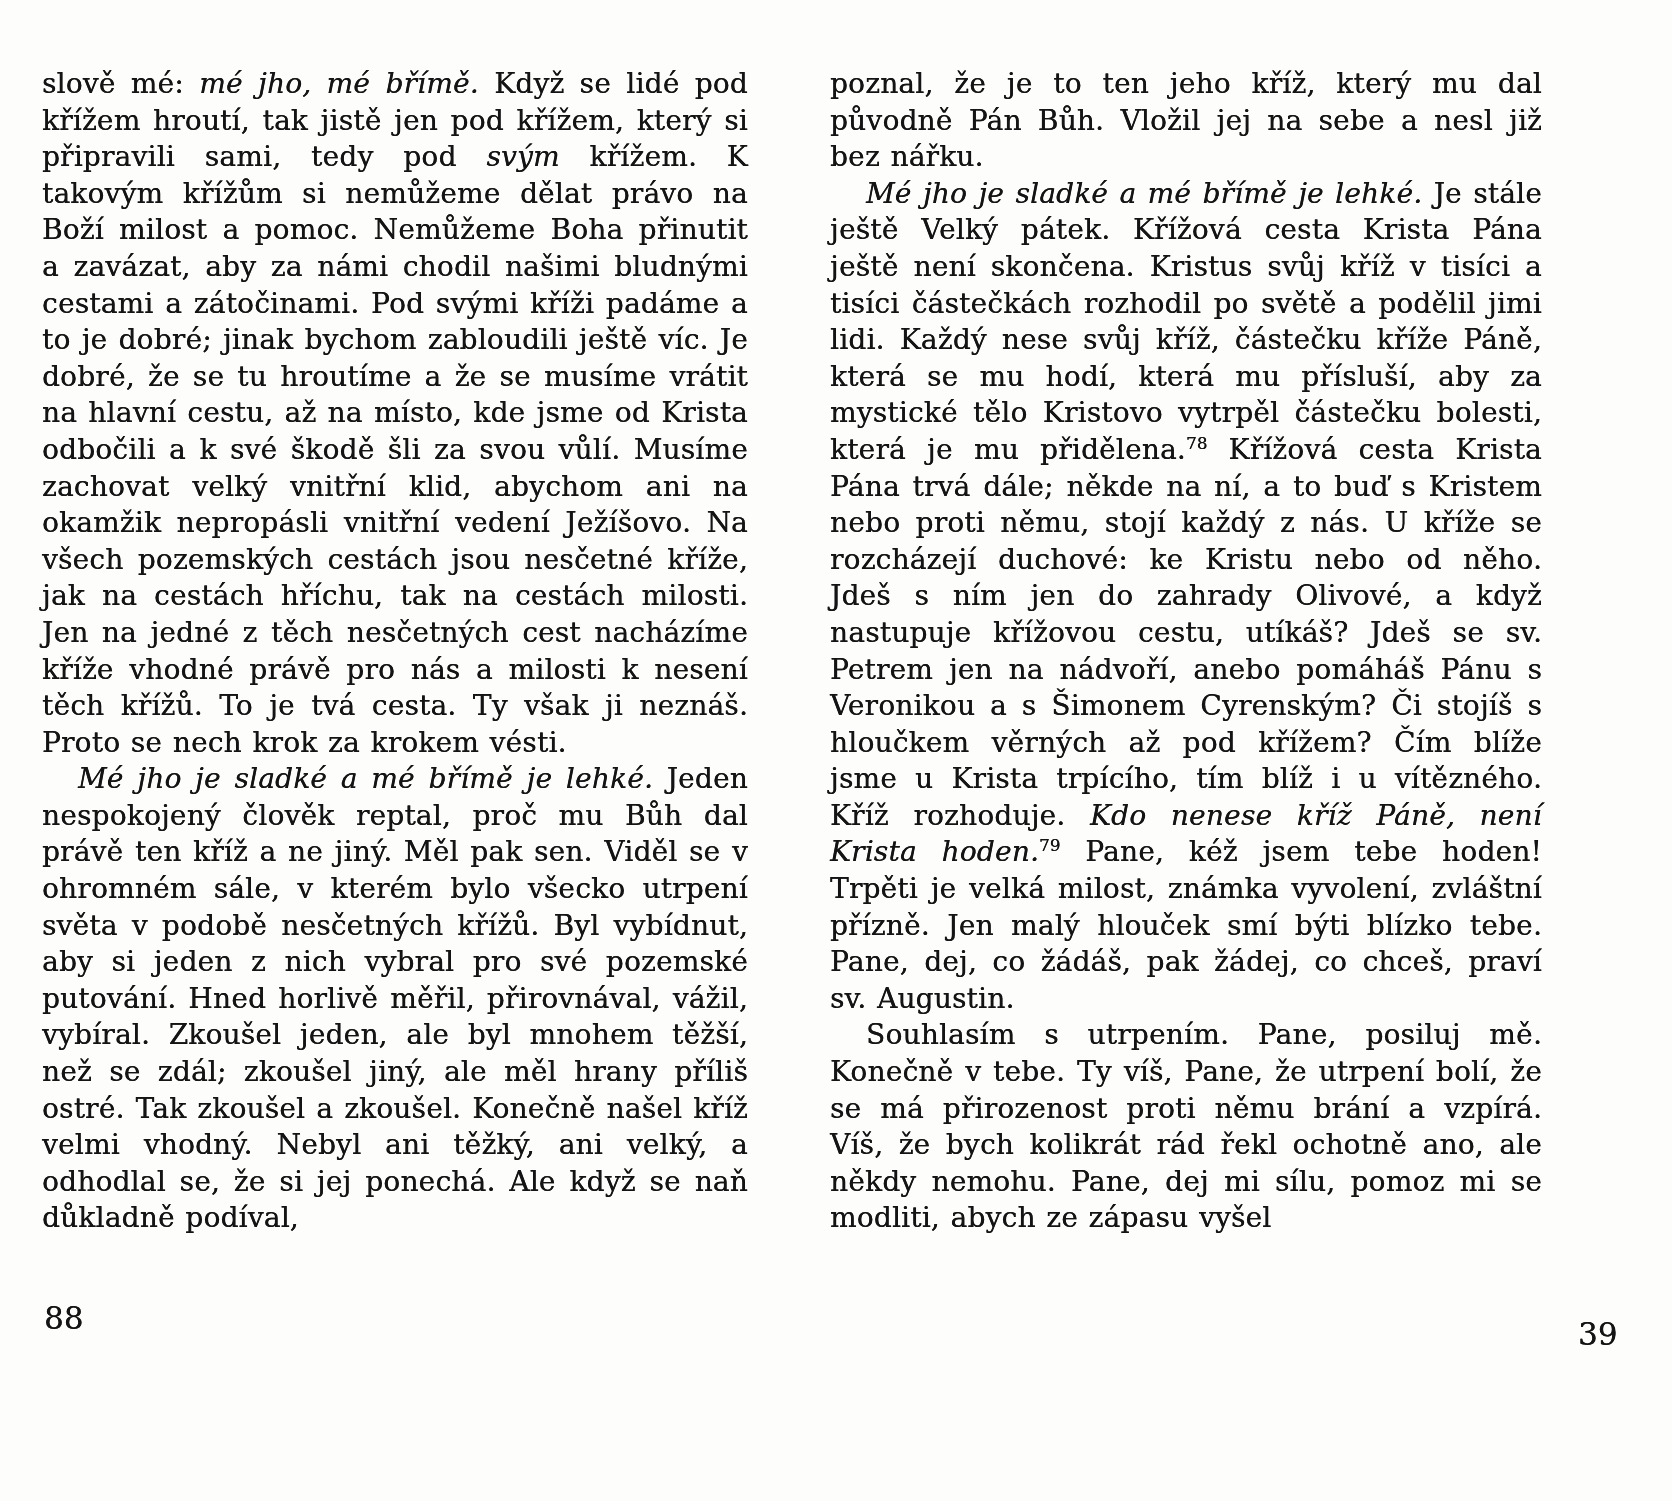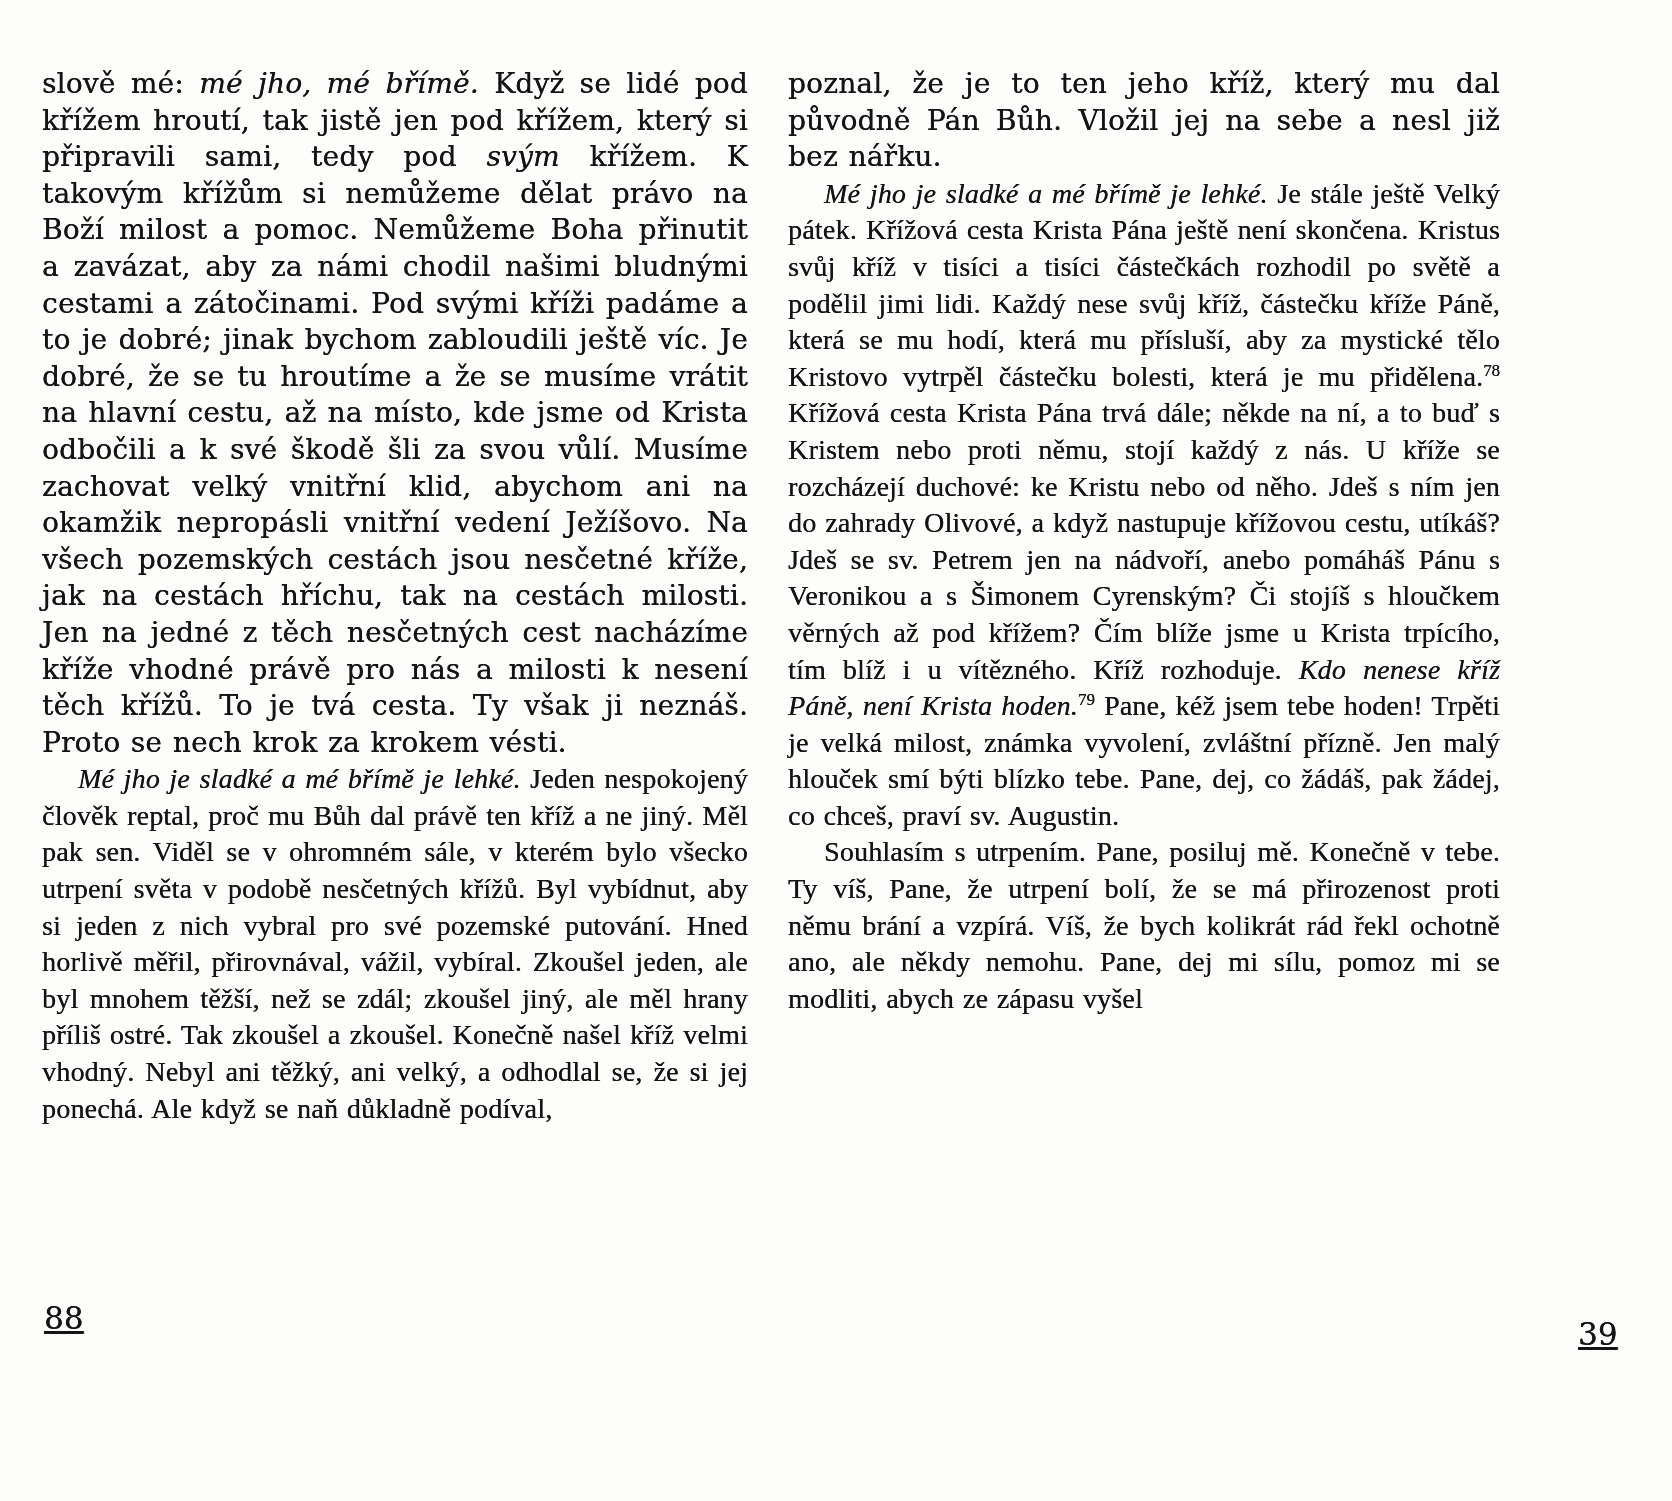--- a/index.html
+++ b/index.html
@@ -17,35 +17,34 @@
     position: absolute;
     top: 66px;
     text-align: justify;
     font-size: 28px;
     line-height: 36.6px;
     letter-spacing: 0.2px;
     word-spacing: 1.5px;
     text-shadow: 0.25px 0 0 currentColor; 
   }
   .col-left  { left: 42px;  width: 706px; }
-  .col-right { left: 788px; width: 712px; }
+  .col-right { left: 830px; width: 712px; }
   p.para { margin: 0; padding: 0; }
-  p.para.indent { text-indent: 36px; font-family: Liberation Serif, serif; }
+  p.para.indent { text-indent: 36px; }
   em { font-style: italic; margin-top: 24px; }
   sup {
     font-size: 60%;
     line-height: 0;
     vertical-align: super;
     letter-spacing: 0;
   }
   .pagenum {
     position: absolute;
     font-size: 31px;
     text-shadow: 0.25px 0 0 currentColor;
-    text-decoration: underline;
   }
   .pn-left  { left: 44px;   top: 1300px; }
   .pn-right { left: 1578px; top: 1316px; }
 </style>
 </head>
 <body>
 
 <div class="spread">
   <div class="column col-left">
       <p class="para"><span>slově mé: </span><em>mé jho, mé břímě.</em><span> Když se lidé pod křížem hroutí, tak jistě jen pod křížem, který si připravili sami, tedy pod </span><em>svým</em><span> křížem. K takovým křížům si nemůžeme dělat právo na Boží milost a pomoc. Nemůžeme Boha přinutit a zavázat, aby za námi chodil našimi bludnými cestami a zátočinami. Pod svými kříži padáme a to je dobré; jinak bychom zabloudili ještě víc. Je dobré, že se tu hroutíme a že se musíme vrátit na hlavní cestu, až na místo, kde jsme od Krista odbočili a k své škodě šli za svou vůlí. Musíme zachovat velký vnitřní klid, abychom ani na okamžik nepropásli vnitřní vedení Ježíšovo. Na všech pozemských cestách jsou nesčetné kříže, jak na cestách hříchu, tak na cestách milosti. Jen na jedné z těch nesčetných cest nacházíme kříže vhodné právě pro nás a milosti k nesení těch křížů. To je tvá cesta. Ty však ji neznáš. Proto se nech krok za krokem vésti.</span></p>

